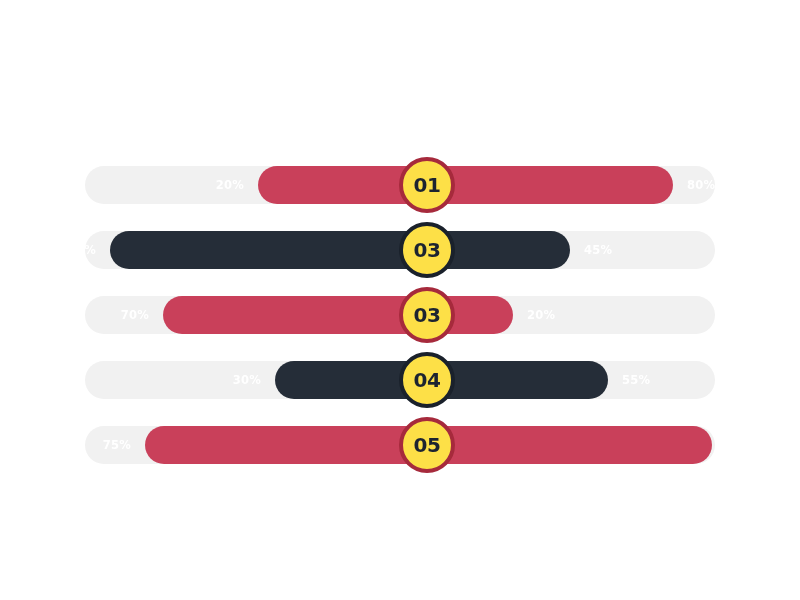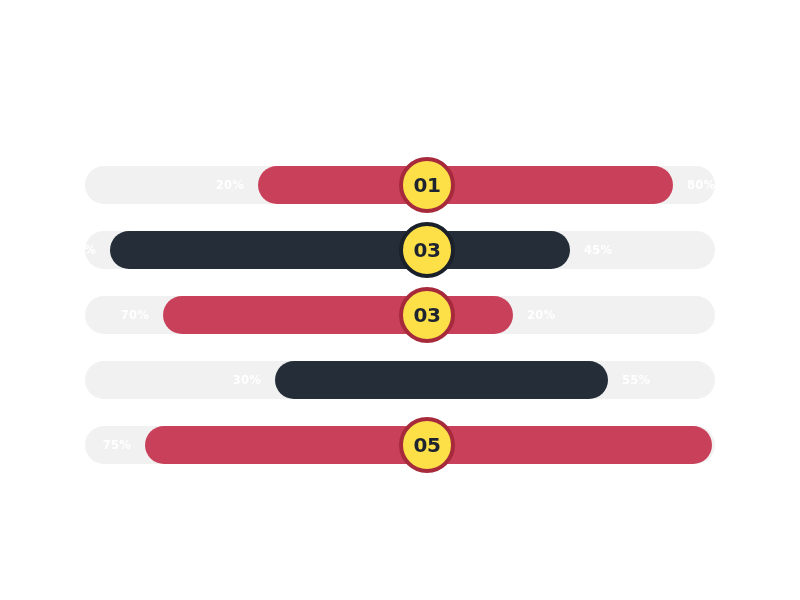--- a/index.html
+++ b/index.html
@@ -143,20 +143,25 @@
       </div>
     </div>
   </div>
 
   <div class="row" style="top: 361px;">
     <div class="track" style="background: rgb(241, 241, 241);"></div>
     <div class="bar" style="left: 190px; width: 333px; background: rgb(37, 45, 56);">
       <span class="pct left" style="color: rgb(255, 255, 255);">30%</span>
       <span class="pct right" style="color: rgb(255, 255, 255);">55%</span>
     </div>
+    <div class="badge-wrap">
+      <div class="badge" style="border-color: rgb(26, 33, 43);">
+        <span class="badge-label" style="color: rgb(29, 36, 48);">04</span>
+      </div>
+    </div>
   </div>
 
   <div class="row" style="top: 426px;">
     <div class="track" style="background: rgb(241, 241, 241);"></div>
     <div class="bar" style="left: 60px; width: 567px; background: rgb(201, 64, 90);">
       <span class="pct left" style="color: rgb(255, 255, 255);">75%</span>
       <span class="pct right" style="color: rgb(255, 255, 255);">99%</span>
     </div>
     <div class="badge-wrap">
       <div class="badge" style="border-color: rgb(166, 42, 60);">

